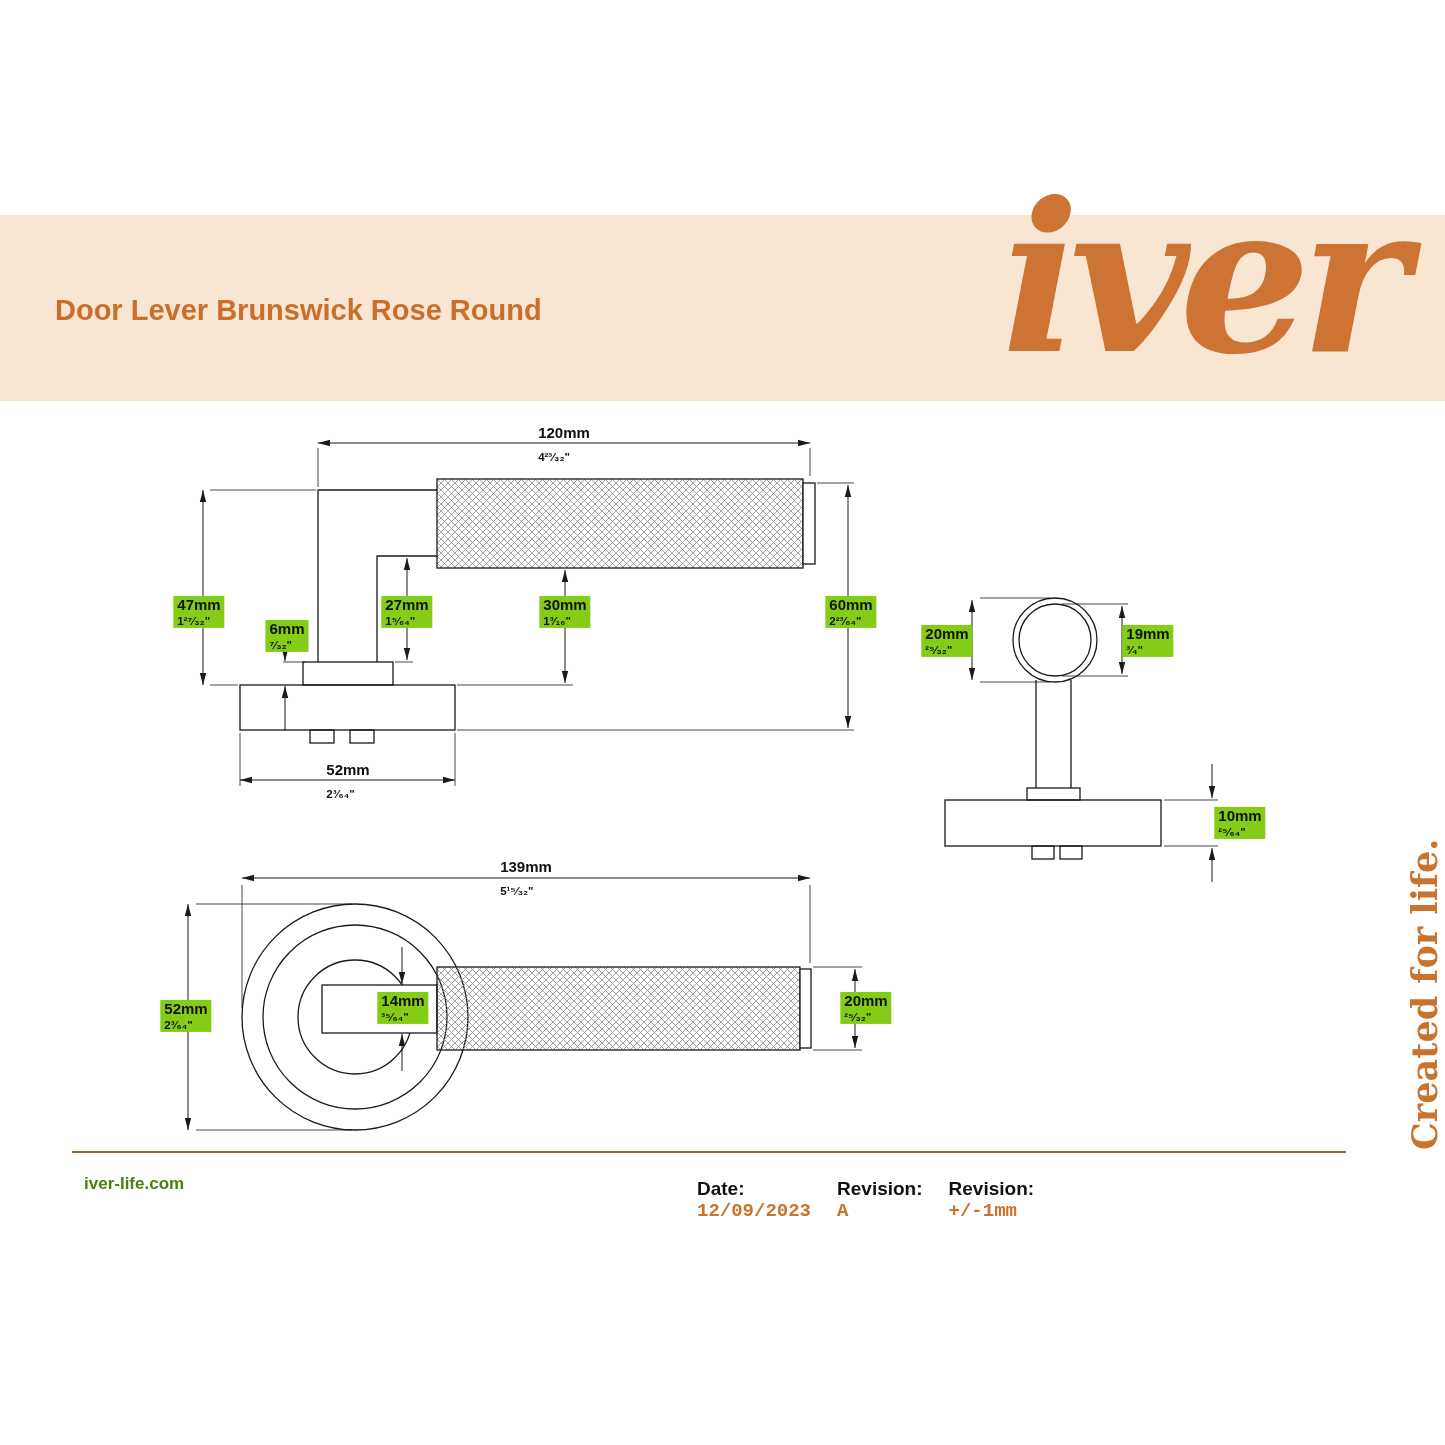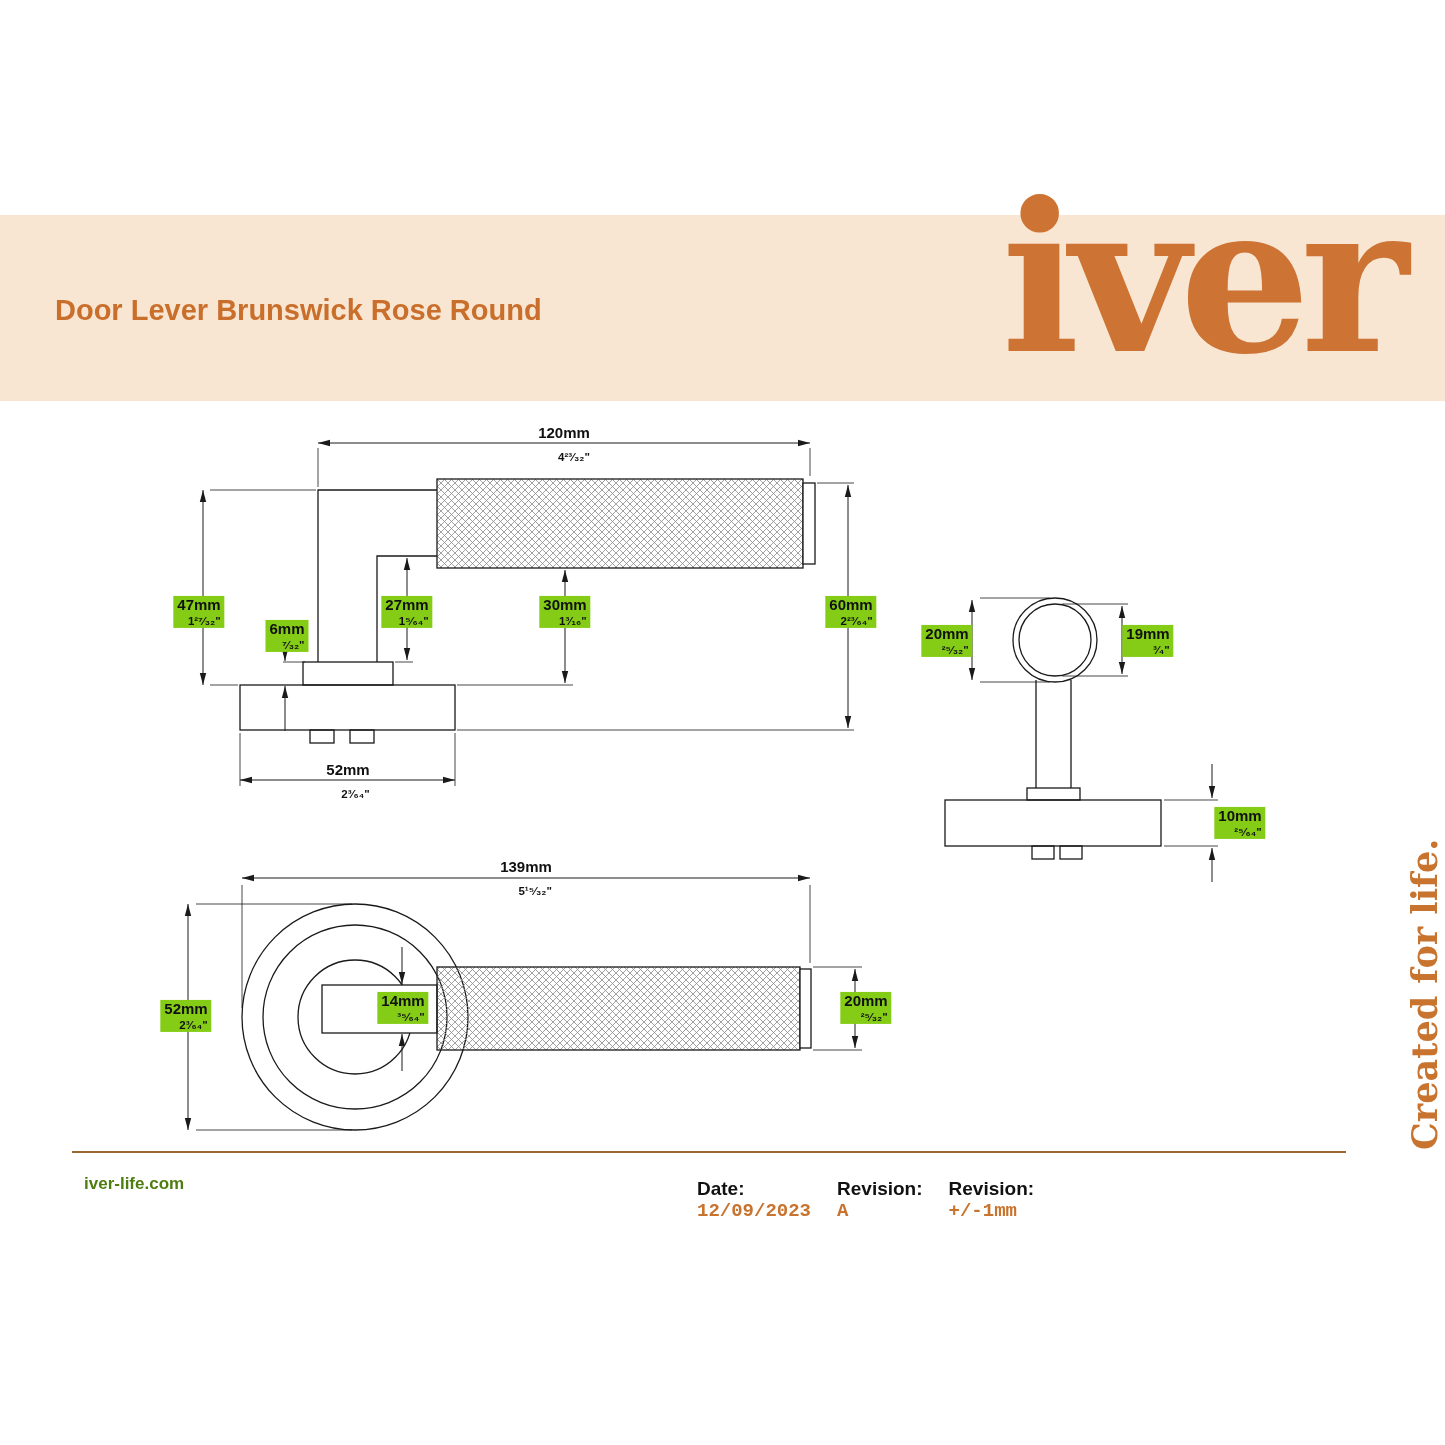--- a/index.html
+++ b/index.html
@@ -1,26 +1,26 @@
 <!DOCTYPE html>
 <html><head>
 <meta charset="utf-8">
 <style>
   html,body{margin:0;padding:0;background:#fff;}
   .page{position:relative;width:1445px;height:1359px;background:#fff;overflow:hidden;
         font-family:"Liberation Sans",sans-serif;color:#111;}
   .banner{position:absolute;left:0;top:215px;width:1445px;height:186px;background:#f8e6d2;}
   .title{position:absolute;left:55px;top:294px;font-size:29px;font-weight:bold;color:#c96f2b;}
   .logo{position:absolute;right:46px;top:176px;font-family:"DejaVu Serif",serif;font-weight:bold;
-        font-size:206px;line-height:1;letter-spacing:-10px;color:#cd7434;}
+        font-size:206px;line-height:1;letter-spacing:-10px;color:#cd7434;font-style:italic;}
   .tagline{position:absolute;left:1404px;top:1150px;transform:rotate(-90deg);transform-origin:0 0;
         font-family:"DejaVu Serif",serif;font-weight:bold;font-size:35px;color:#c8732e;white-space:nowrap;}
   .svg-layer{position:absolute;left:0;top:0;width:1445px;height:1445px;}
   .dim{position:absolute;transform:translate(-50%,-50%);display:flex;flex-direction:column;
-       align-items:flex-end;text-align:center;color:#111;z-index:5;}
+       align-items:flex-start;text-align:center;color:#111;z-index:5;}
   .dim .mm{font-size:15px;font-weight:bold;line-height:1.1;white-space:nowrap;}
   .dim .in{font-size:11.5px;font-weight:bold;line-height:1.1;white-space:nowrap;}
   .dim.gap{row-gap:9px;}
   .dim.bg{background:#84cc16;padding:1px 4px;row-gap:1px;}
   .rule{position:absolute;left:72px;top:1151px;width:1274px;height:2px;background:#9c6630;}
   .site{position:absolute;left:84px;top:1174px;font-size:17px;font-weight:bold;color:#4d7c0f;}
   .meta{position:absolute;left:697px;top:1178px;display:flex;column-gap:26px;font-size:19px;font-weight:bold;}
   .meta .grp{display:flex;column-gap:5px;flex-direction:column;}
   .meta .lbl{color:#111;}
   .meta .val{color:#c8732e;font-family:Liberation Mono, monospace;}

